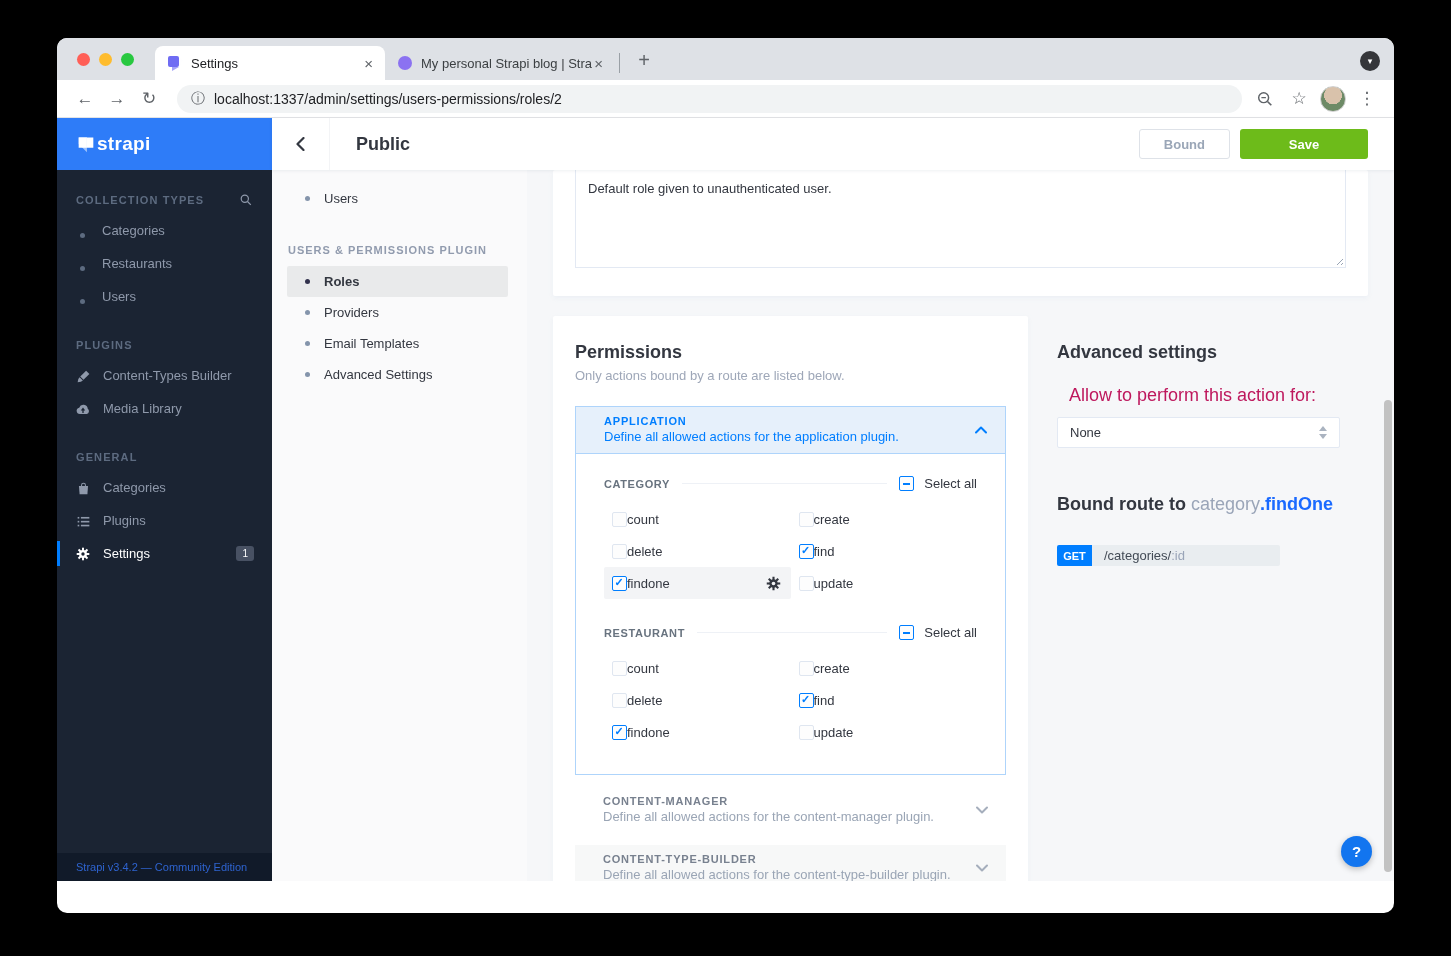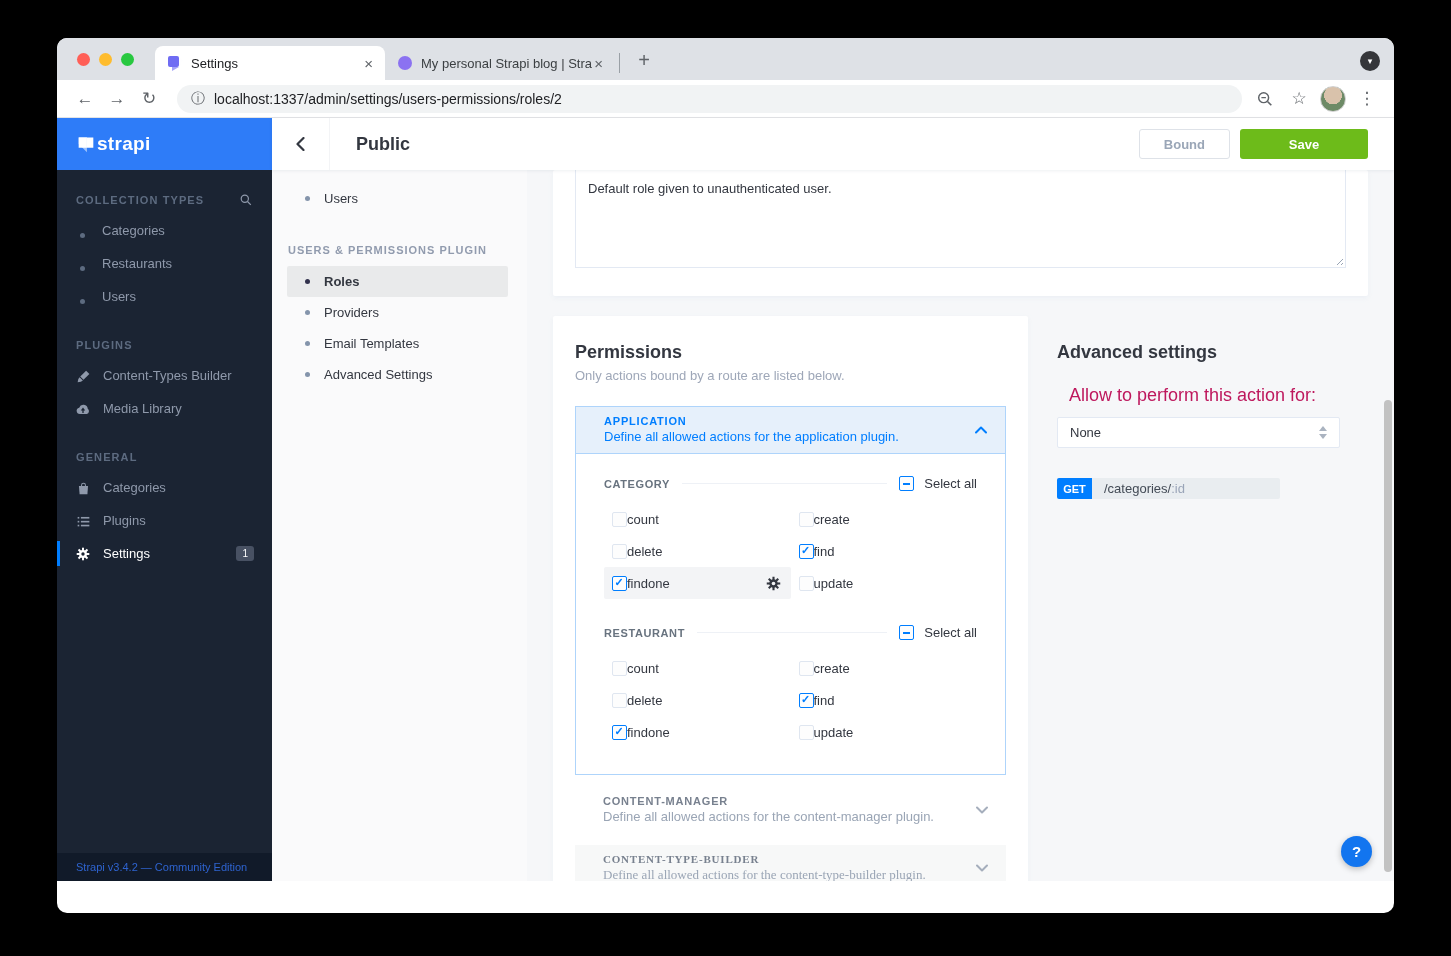--- a/index.html
+++ b/index.html
@@ -95,21 +95,21 @@
   .cell-label { font-size:13px; color:#333740; }
   .gearbtn { margin-left:auto; display:flex; }
 
   .cb { width:15px; height:15px; border:1px solid #dfe6f0; border-radius:2px; background:#fdfdfd; flex:none; position:relative; }
   .cb.checked { border-color:#007eff; }
   .cb.checked::after { content:"✓"; position:absolute; left:1.5px; top:-0.5px; font-size:11px; font-weight:bold; color:#007eff; }
   .cb.indet { border-color:#007eff; }
   .cb.indet::after { content:""; position:absolute; left:3px; top:6px; width:7px; height:2px; background:#007eff; }
 
   .acc-closed { margin-top:12px; padding:8px 18px 9px 28px; display:flex; align-items:center; background:#fff;gap:20px; }
-  .acc-closed.alt { background:#f7f8f8;font-family:Liberation Serif, serif; }
+  .acc-closed.alt { background:#f7f8f8; }
   .acc-closed .txts { flex:1; }
   .acc-name-gray { font-size:11px; font-weight:bold; letter-spacing:.8px; color:#78818f; }
   .acc-desc-gray { font-size:13px; color:#9aa5b5; margin-top:2px; }
 
   
   .advcol { flex:1; padding:26px 28px 0 29px; min-width:0; }
   .adv-title { font-size:18px; font-weight:bold; color:#333740; }
   .adv-label { font-size:18px; color:#be185d; margin-top:22px;margin-left:12px; }
   .selectbox { margin-top:11px; height:31px; background:#fff; border:1px solid #e3e9f3; border-radius:2px; display:flex; align-items:center; padding:0 12px; }
   .select-val { font-size:13px; color:#333740; flex:1; }
@@ -460,20 +460,23 @@
             <div class="advcol">
               <div class="adv-title">Advanced settings</div>
               <div class="adv-label">Allow to perform this action for:</div>
               <div class="selectbox">
                 <span class="select-val">None</span>
                 <span class="stepper">
                     <i class="up"></i>
                     <i class="dn"></i>
                   </span>
               </div>
+              <div class="bound">
+                <span>Bound route to </span><span class="ctrl">category</span><span class="act">.findOne</span>
+              </div>
               <div class="routebar">
                 <span class="method">GET</span>
                 <span class="routepath">
                     <span>/categories/</span>
                     <span class="param">:id</span>
                   </span>
               </div>
             </div>
           </div>
 

